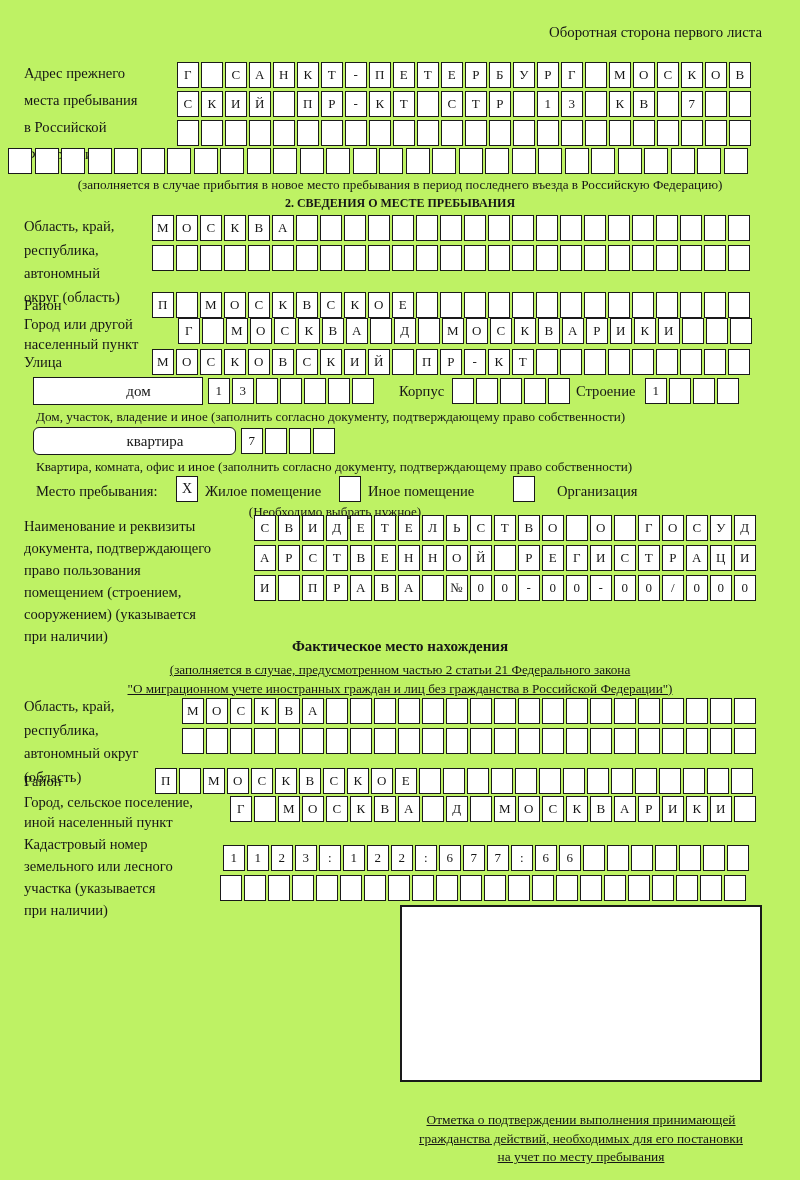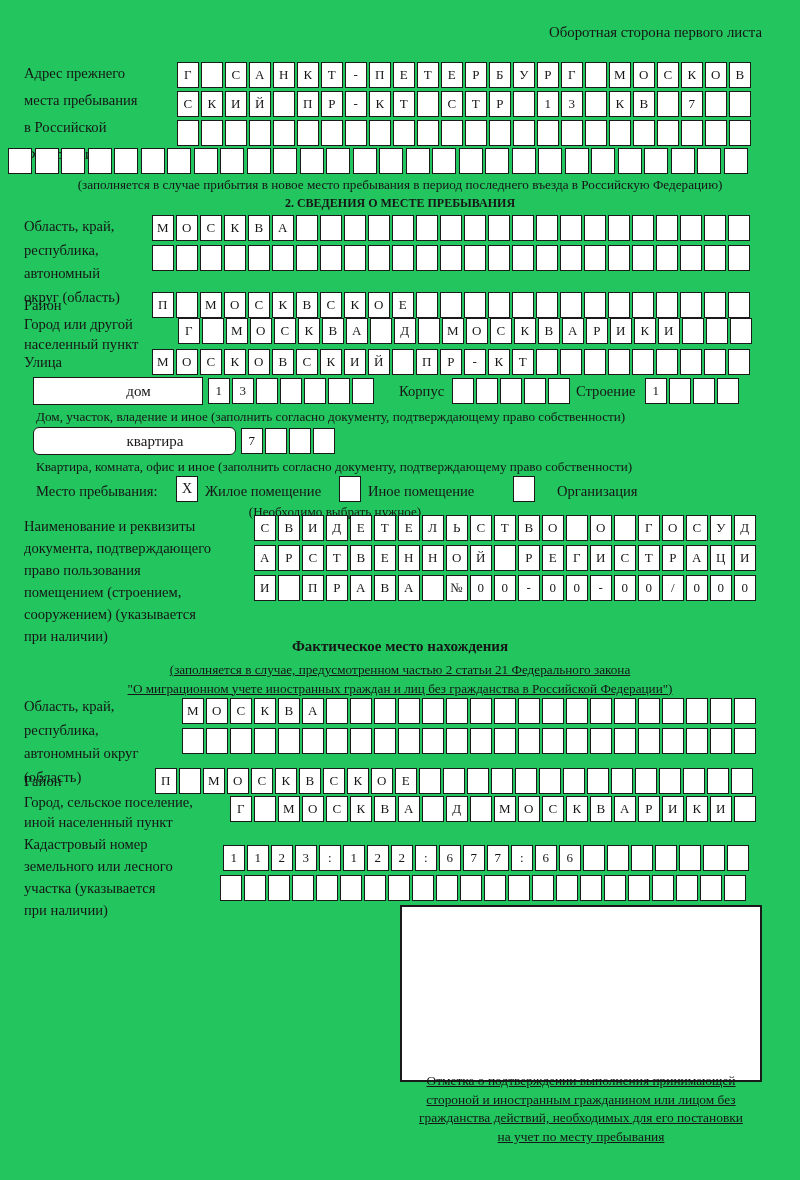--- a/index.html
+++ b/index.html
@@ -1,16 +1,16 @@
 <!DOCTYPE html>
 <html><head>
 <meta charset="utf-8">
 <style>
   html,body{margin:0;padding:0;background:#ffffff;}
-  #page{position:relative;width:800px;height:1180px;background:#22c55e;overflow:hidden;
+  #page{position:relative;width:800px;height:1180px;background:#bef264;overflow:hidden;
         font-family:"Liberation Serif","DejaVu Serif",serif;color:#161616;}
   .abs{position:absolute;}
   .lbl{font-size:14.6px;line-height:27px;white-space:nowrap;}
   .lbl.lh24 div{line-height:23.5px;}
   .lbl.lh22 div{line-height:22px;}
   .lbl.lh20 div{line-height:20px;}
   .note{font-size:13.2px;white-space:nowrap;}
   .center{text-align:center;width:800px;left:0;}
   .title{font-weight:bold;font-size:12px;}
   .cells{display:flex;gap:2.5px;}
@@ -595,20 +595,19 @@
       <div class="cell"></div>
       <div class="cell"></div>
       <div class="cell"></div>
       <div class="cell"></div>
       <div class="cell"></div>
       <div class="cell"></div>
       <div class="cell"></div>
     </div>
 
   <div class="abs stamp" style="left:400px;top:905px;width:362px;height:177px;"></div>
-  <div class="abs note cap" style="left:386px;top:1072px;width:390px;text-align:center;font-size:13.4px;">
+  <div class="abs note cap" style="left:386px;top:1111px;width:390px;text-align:center;font-size:13.4px;">
       <div>Отметка о подтверждении выполнения принимающей</div>
-      <div>стороной и иностранным гражданином или лицом без</div>
       <div>гражданства действий, необходимых для его постановки</div>
       <div>на учет по месту пребывания</div>
     </div>
 
 </div>
 
 </body></html>

